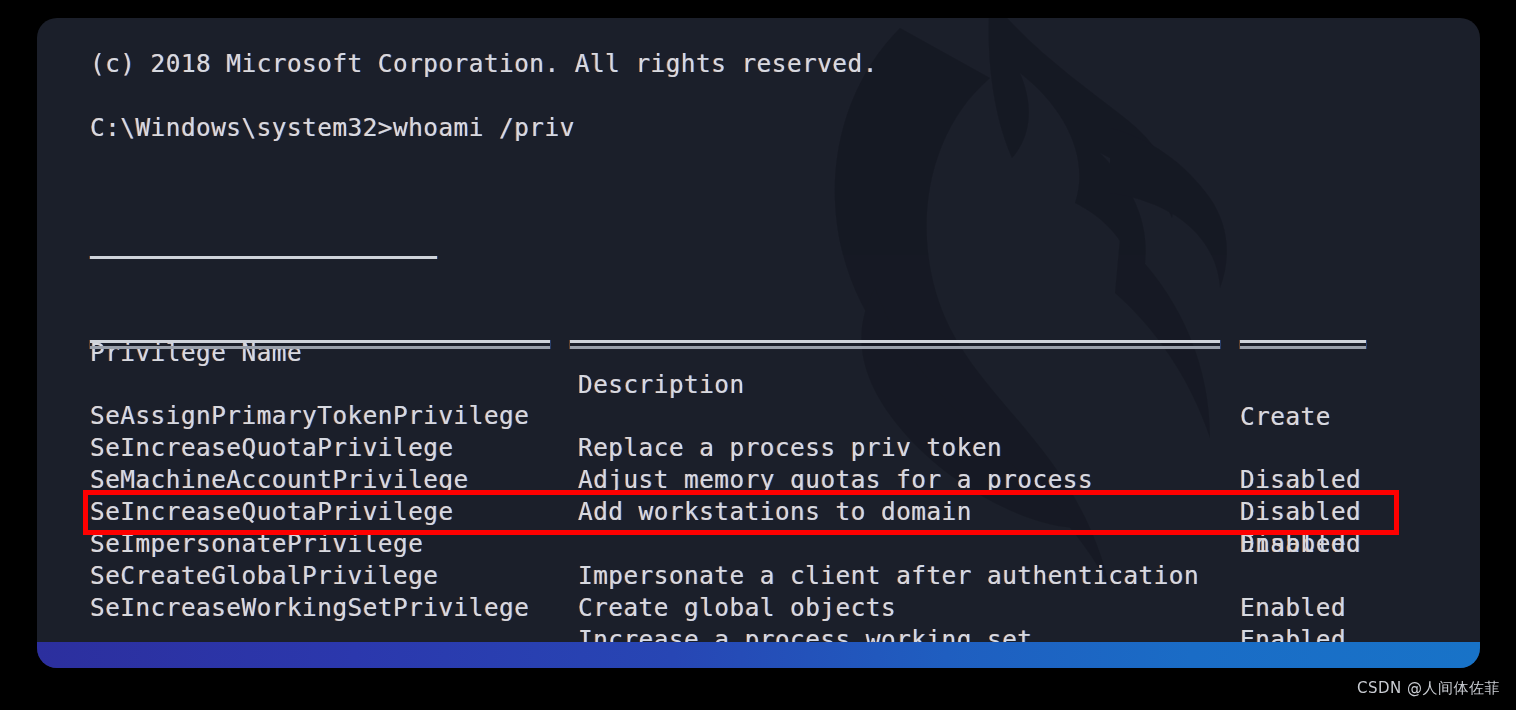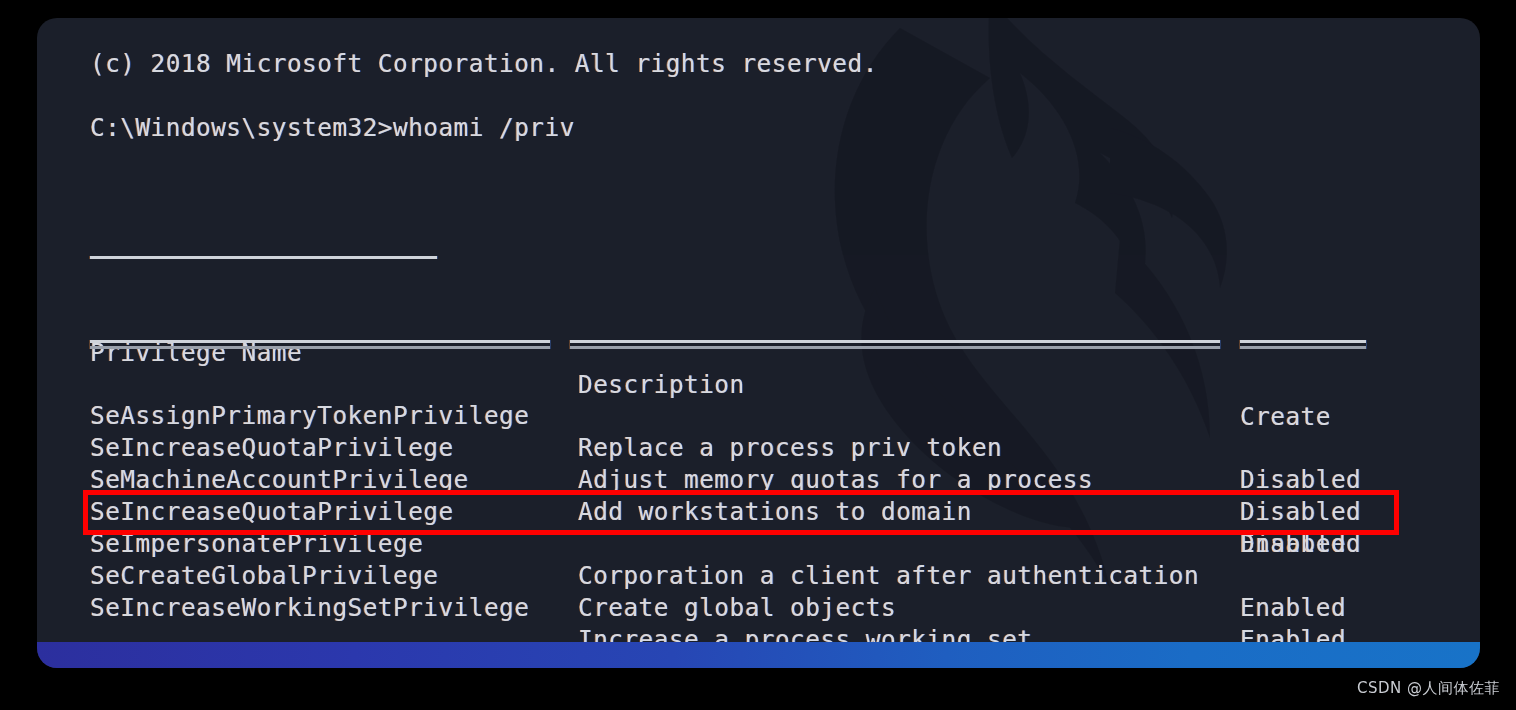--- a/index.html
+++ b/index.html
@@ -200,21 +200,21 @@
       <span class="col-name">SeMachineAccountPrivilege</span>
       <span class="col-desc">Add workstations to domain</span>
       <span class="col-state">Disabled</span>
     </div>
     <div class="tline" style="top:446px">
       <span class="col-name">SeIncreaseQuotaPrivilege</span>
       <span class="col-state">Enabled</span>
     </div>
     <div class="tline" style="top:478px">
       <span class="col-name">SeImpersonatePrivilege</span>
-      <span class="col-desc">Corporation a client after authentication</span>
+      <span class="col-desc">Impersonate a client after authentication</span>
       <span class="col-state">Enabled</span>
     </div>
     <div class="tline" style="top:510px">
       <span class="col-name">SeCreateGlobalPrivilege</span>
       <span class="col-desc">Create global objects</span>
       <span class="col-state">Enabled</span>
     </div>
     <div class="tline" style="top:542px">
       <span class="col-name">SeIncreaseWorkingSetPrivilege</span>
       <span class="col-desc">Increase a process working set</span>

